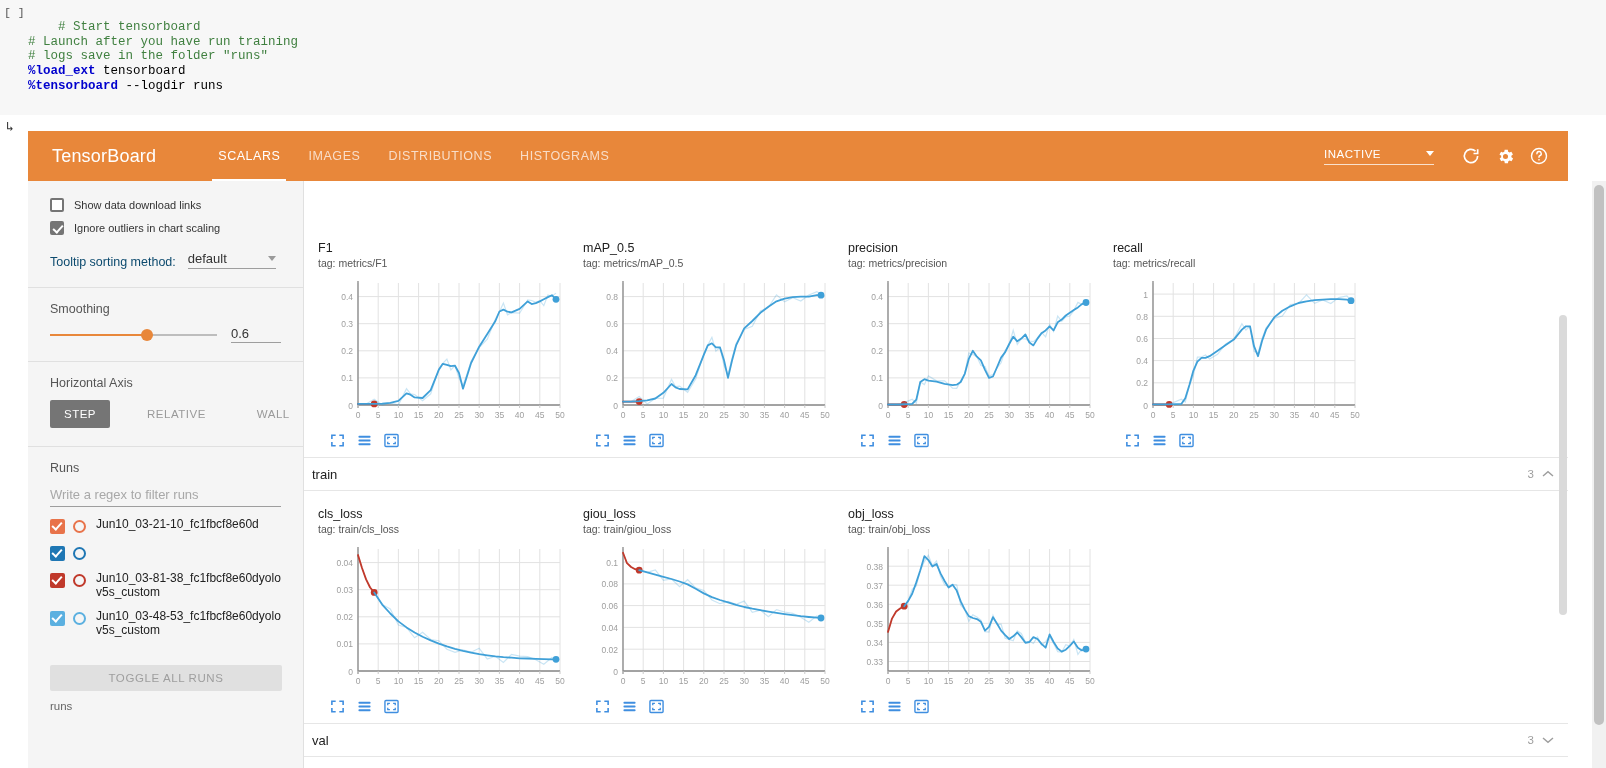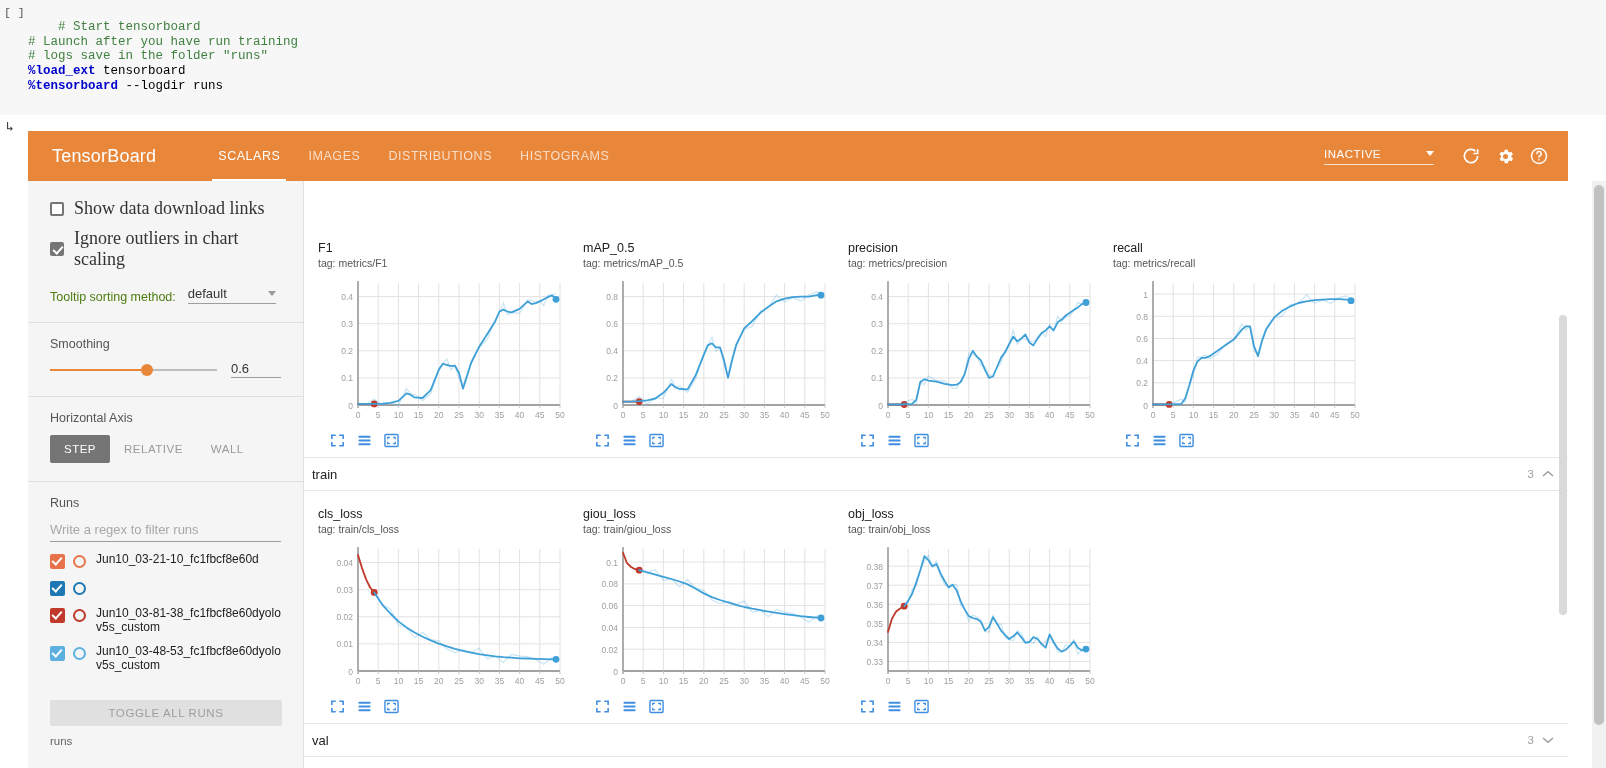--- a/index.html
+++ b/index.html
@@ -112,25 +112,25 @@
     width: 14px; height: 14px; border: 2px solid #757575;
     border-radius: 2px; margin-right: 10px; background: #fff;
     flex: none; position: relative; cursor: pointer;
   }
   .cbx.checked { background: #757575; border-color: #757575; }
   .cbx.checked::after {
     content: ""; position: absolute; left: 3px; top: 0px;
     width: 4px; height: 8px; border: solid #fff;
     border-width: 0 2px 2px 0; transform: rotate(42deg);
   }
-  .sb-label { font-size: 18px; color: #333; font-family: Liberation Serif, serif; }
+  .sb-label { font-size: 11px; color: #333; }
   .sb-tooltip-row {
     display: flex; align-items: flex-end; margin-top: 16px;
   }
-  .sb-tooltip-row .lab { font-size: 12.5px; color: #4d7c0f; margin-right: 12px; }
+  .sb-tooltip-row .lab { font-size: 12.5px; color: #0c4a6e; margin-right: 12px; }
   .sb-dd {
     border-bottom: 1px solid #9e9e9e; min-width: 88px;
     display: flex; justify-content: space-between; align-items: center;
     padding-bottom: 2px; cursor: pointer;
   }
   .sb-dd span.v { font-size: 13px; color: #333; }
   .caret-g { border-left:4px solid transparent; border-right:4px solid transparent;
              border-top:5px solid #9a9a9a; }
 
   .sb-divider { height: 1px; background: #e0e0e0; margin: 18px 0 0 0; }
@@ -149,21 +149,21 @@
   }
   .slider .knob {
     position: absolute; left: 58%; top: 1px; width: 12px; height: 12px;
     background: #e8873a; border-radius: 50%; margin-left: -6px;
   }
   .smooth-val {
     width: 50px; margin-left: 14px; border-bottom: 1px solid #9e9e9e;
     font-size: 13px; color: #333; padding-bottom: 1px; text-align: left;
   }
 
-  .axis-btns { display: flex; }
+  .axis-btns { display: flex; gap: 23px; }
   .axis-btn {
     font-size: 11.5px; letter-spacing: .5px; color: #9a9a9a;
     padding: 8px 14px; cursor: pointer; border-radius: 2px;
   }
   .axis-btn.active { background: #757575; color: #fff; }
 
   .runs-filter {
     width: 100%; border: none; border-bottom: 1px solid #9e9e9e;
     background: transparent; font-size: 13px; color: #333;
     padding: 2px 0 4px 0; outline: none;

